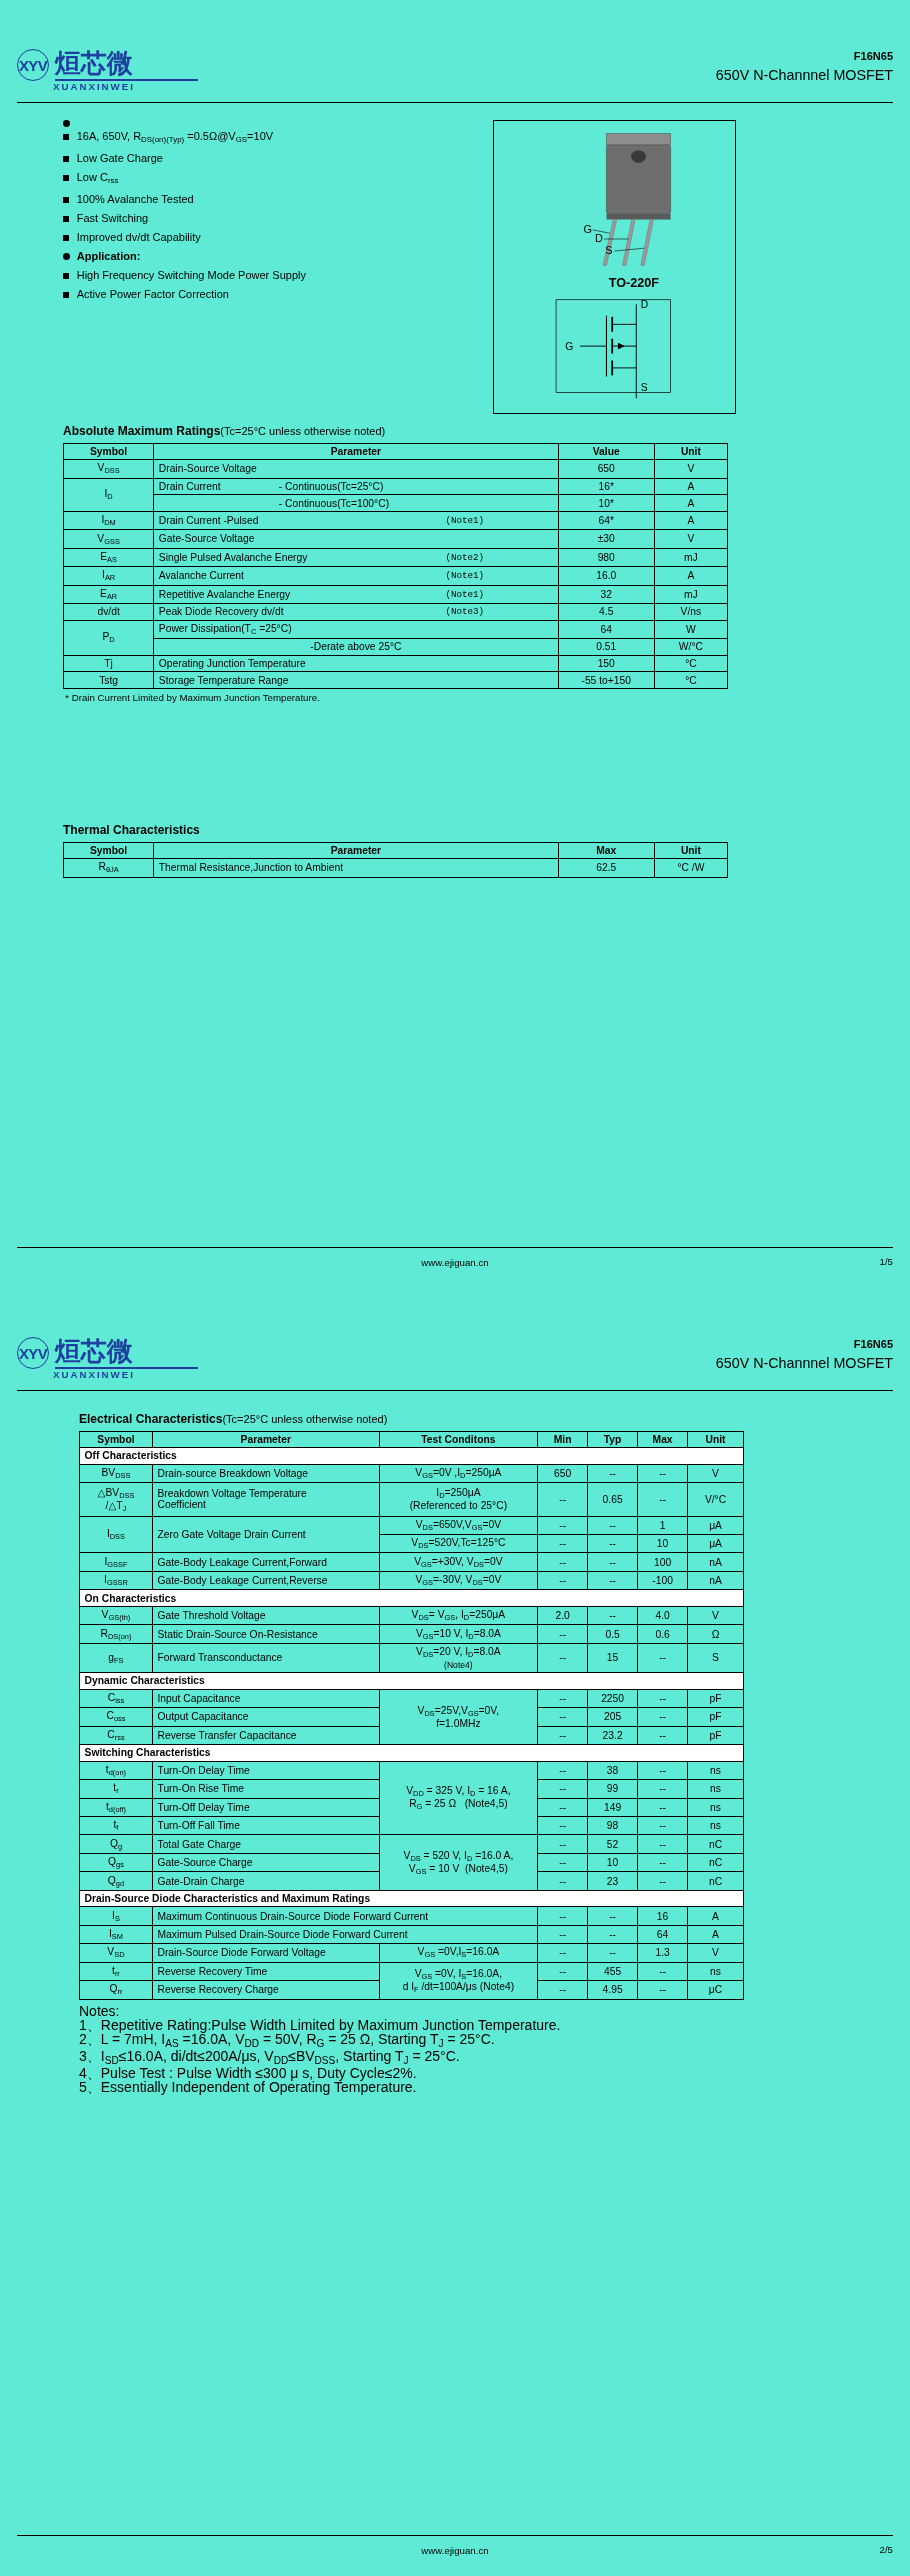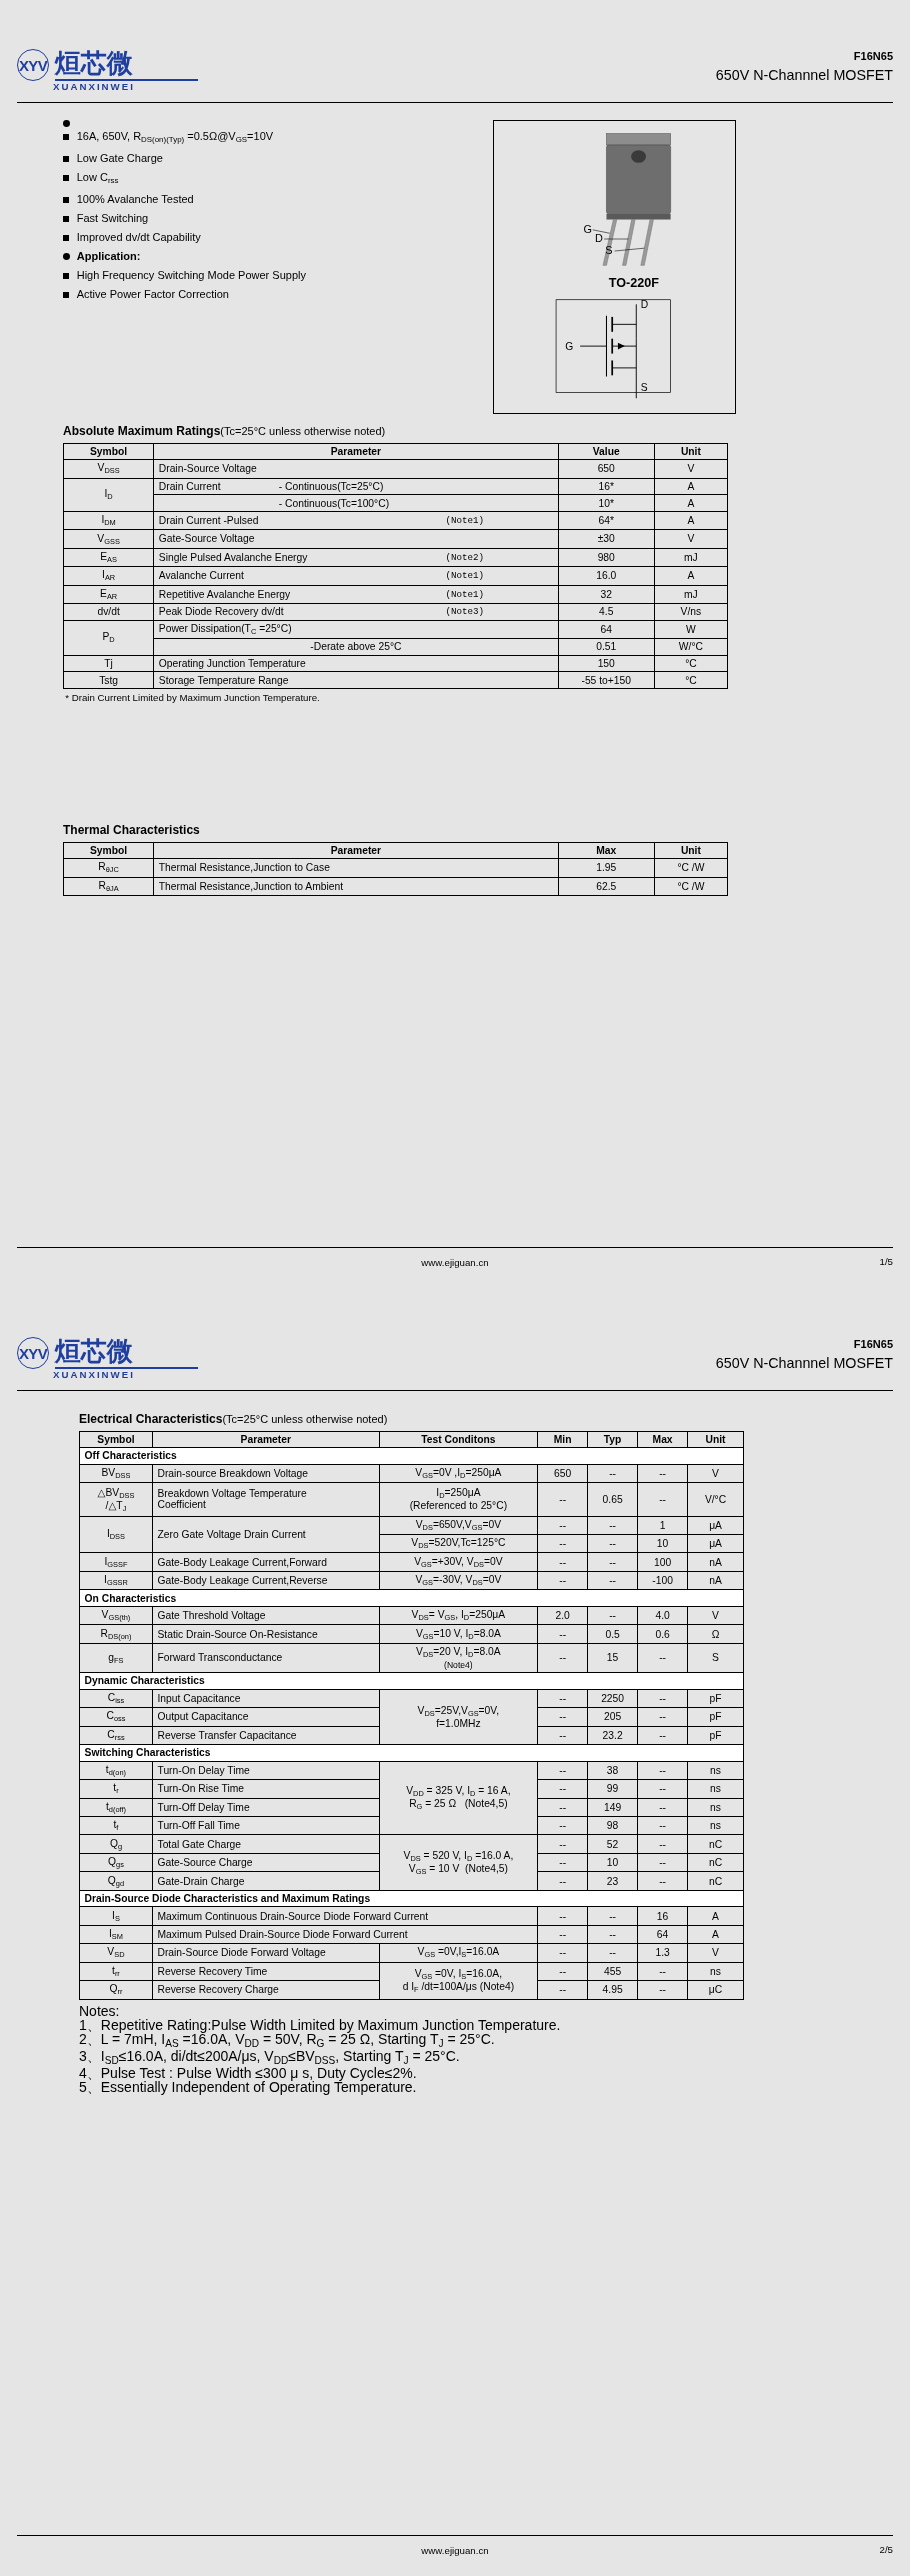--- a/index.html
+++ b/index.html
@@ -1,20 +1,20 @@
 <!DOCTYPE html>
 <html style="font-size:9.2px"><head>
 <meta charset="utf-8">
 <style>
   html,body{margin:0;padding:0;background:#9a9a9a;font-family:"Liberation Sans",sans-serif;}
   .page{
     width:910px;margin:0 auto;background:#ffffff;position:relative;
   }
   .sheet{
-    width:910px;height:1288px;background:#e5e5e5;position:relative;box-sizing:border-box;
+    width:910px;height:1288px;background:#5eead4;position:relative;box-sizing:border-box;
     padding:0;overflow:hidden;
   }
   
   .hdr{position:relative;height:103px;}
   .logo-wrap{position:absolute;left:17px;top:49px;display:flex;align-items:flex-start;}
   .logo-mark{
     width:32px;height:32px;border:1.7px solid #1f3fa0;border-radius:50%;
     display:flex;align-items:center;justify-content:center;color:#1f3fa0;
     font-weight:bold;font-size:15px;letter-spacing:-0.6px;font-family:"Liberation Sans",sans-serif;
     box-sizing:border-box;
@@ -269,26 +269,20 @@
         <thead>
             <tr id="thermal-head">
               <th class="ctr" style="width: 80px;">Symbol</th>
               <th class="ctr">Parameter</th>
               <th class="ctr" style="width: 86px;">Max</th>
               <th class="ctr" style="width: 63px;">Unit</th>
             </tr>
           </thead>
         <tbody id="thermal-body">
             <tr>
-              <td class="ctr">R<sub>θJC</sub></td>
-              <td class="">Thermal Resistance,Junction to Case</td>
-              <td class="ctr">1.95</td>
-              <td class="ctr">°C /W</td>
-            </tr>
-            <tr>
               <td class="ctr">R<sub>θJA</sub></td>
               <td class="">Thermal Resistance,Junction to Ambient</td>
               <td class="ctr">62.5</td>
               <td class="ctr">°C /W</td>
             </tr>
           </tbody>
       </table>
     </div>
 
     <div class="footer">

